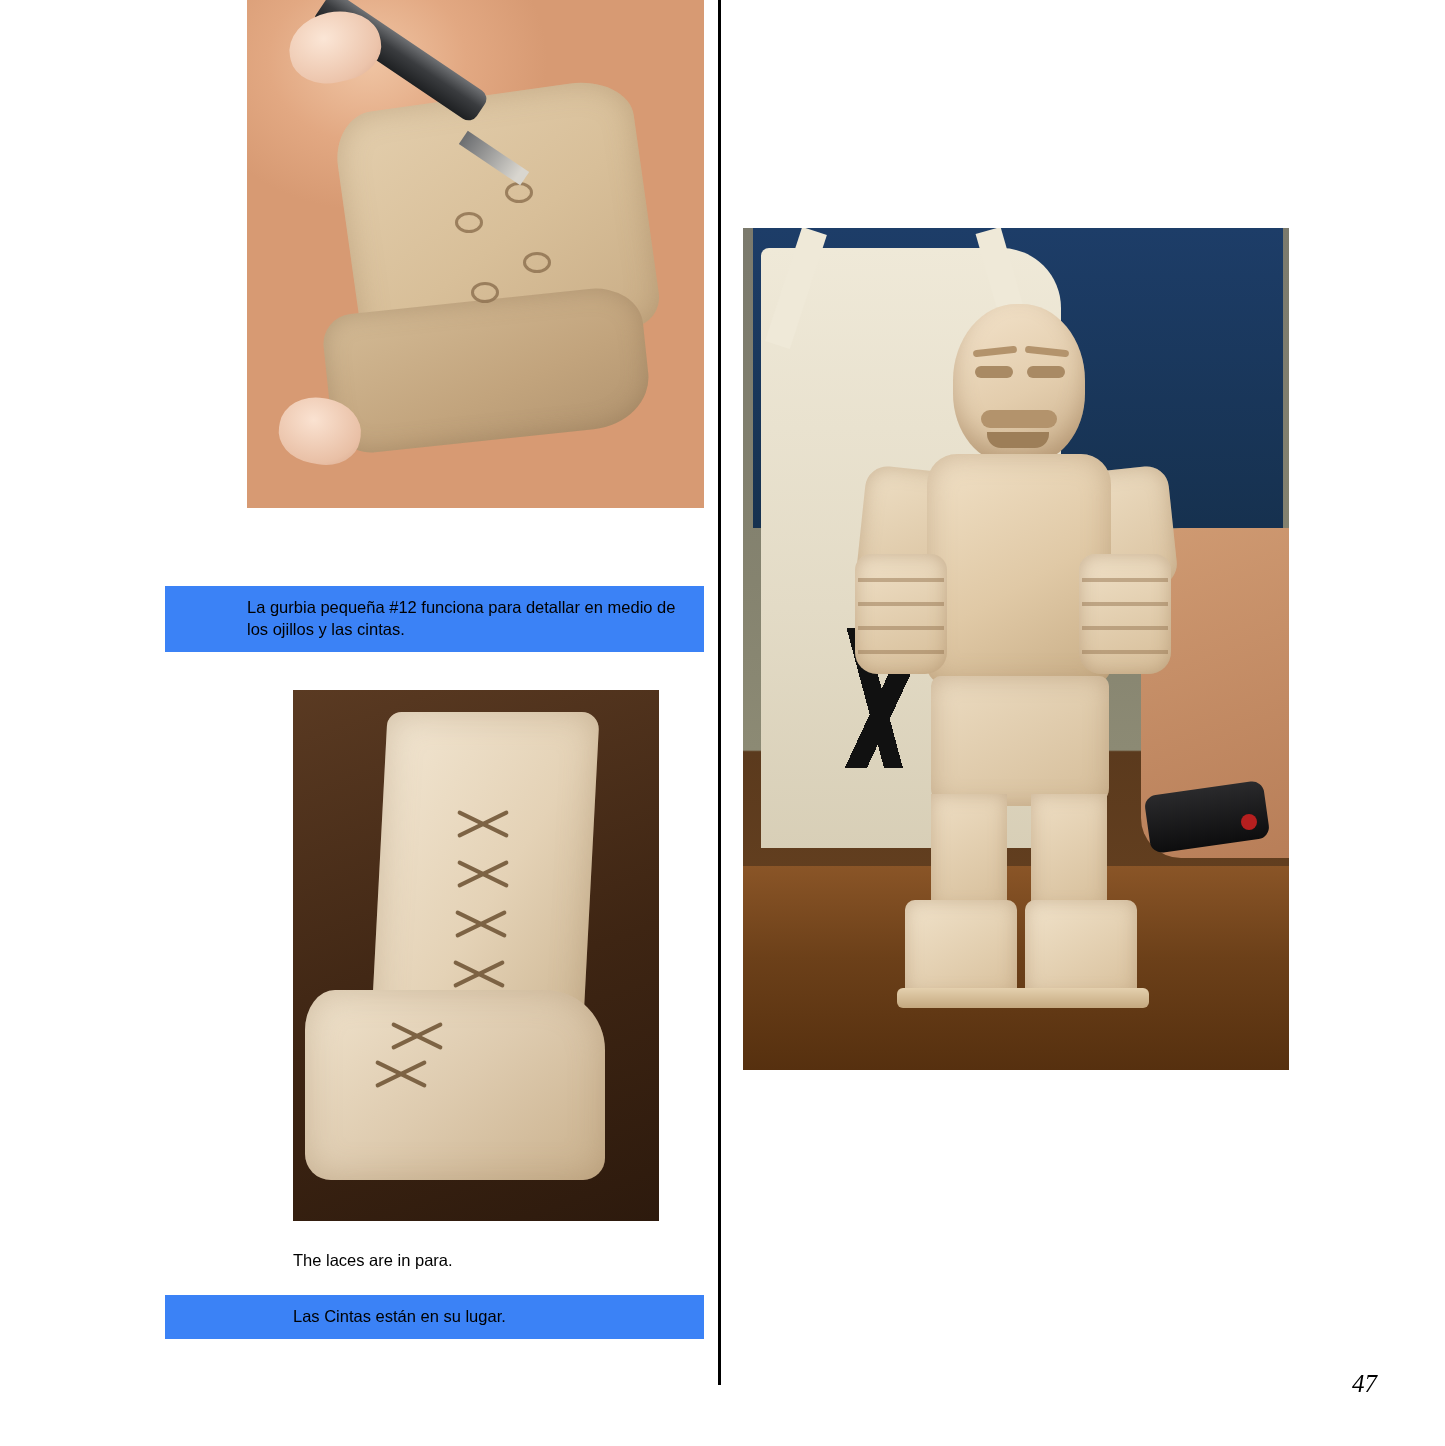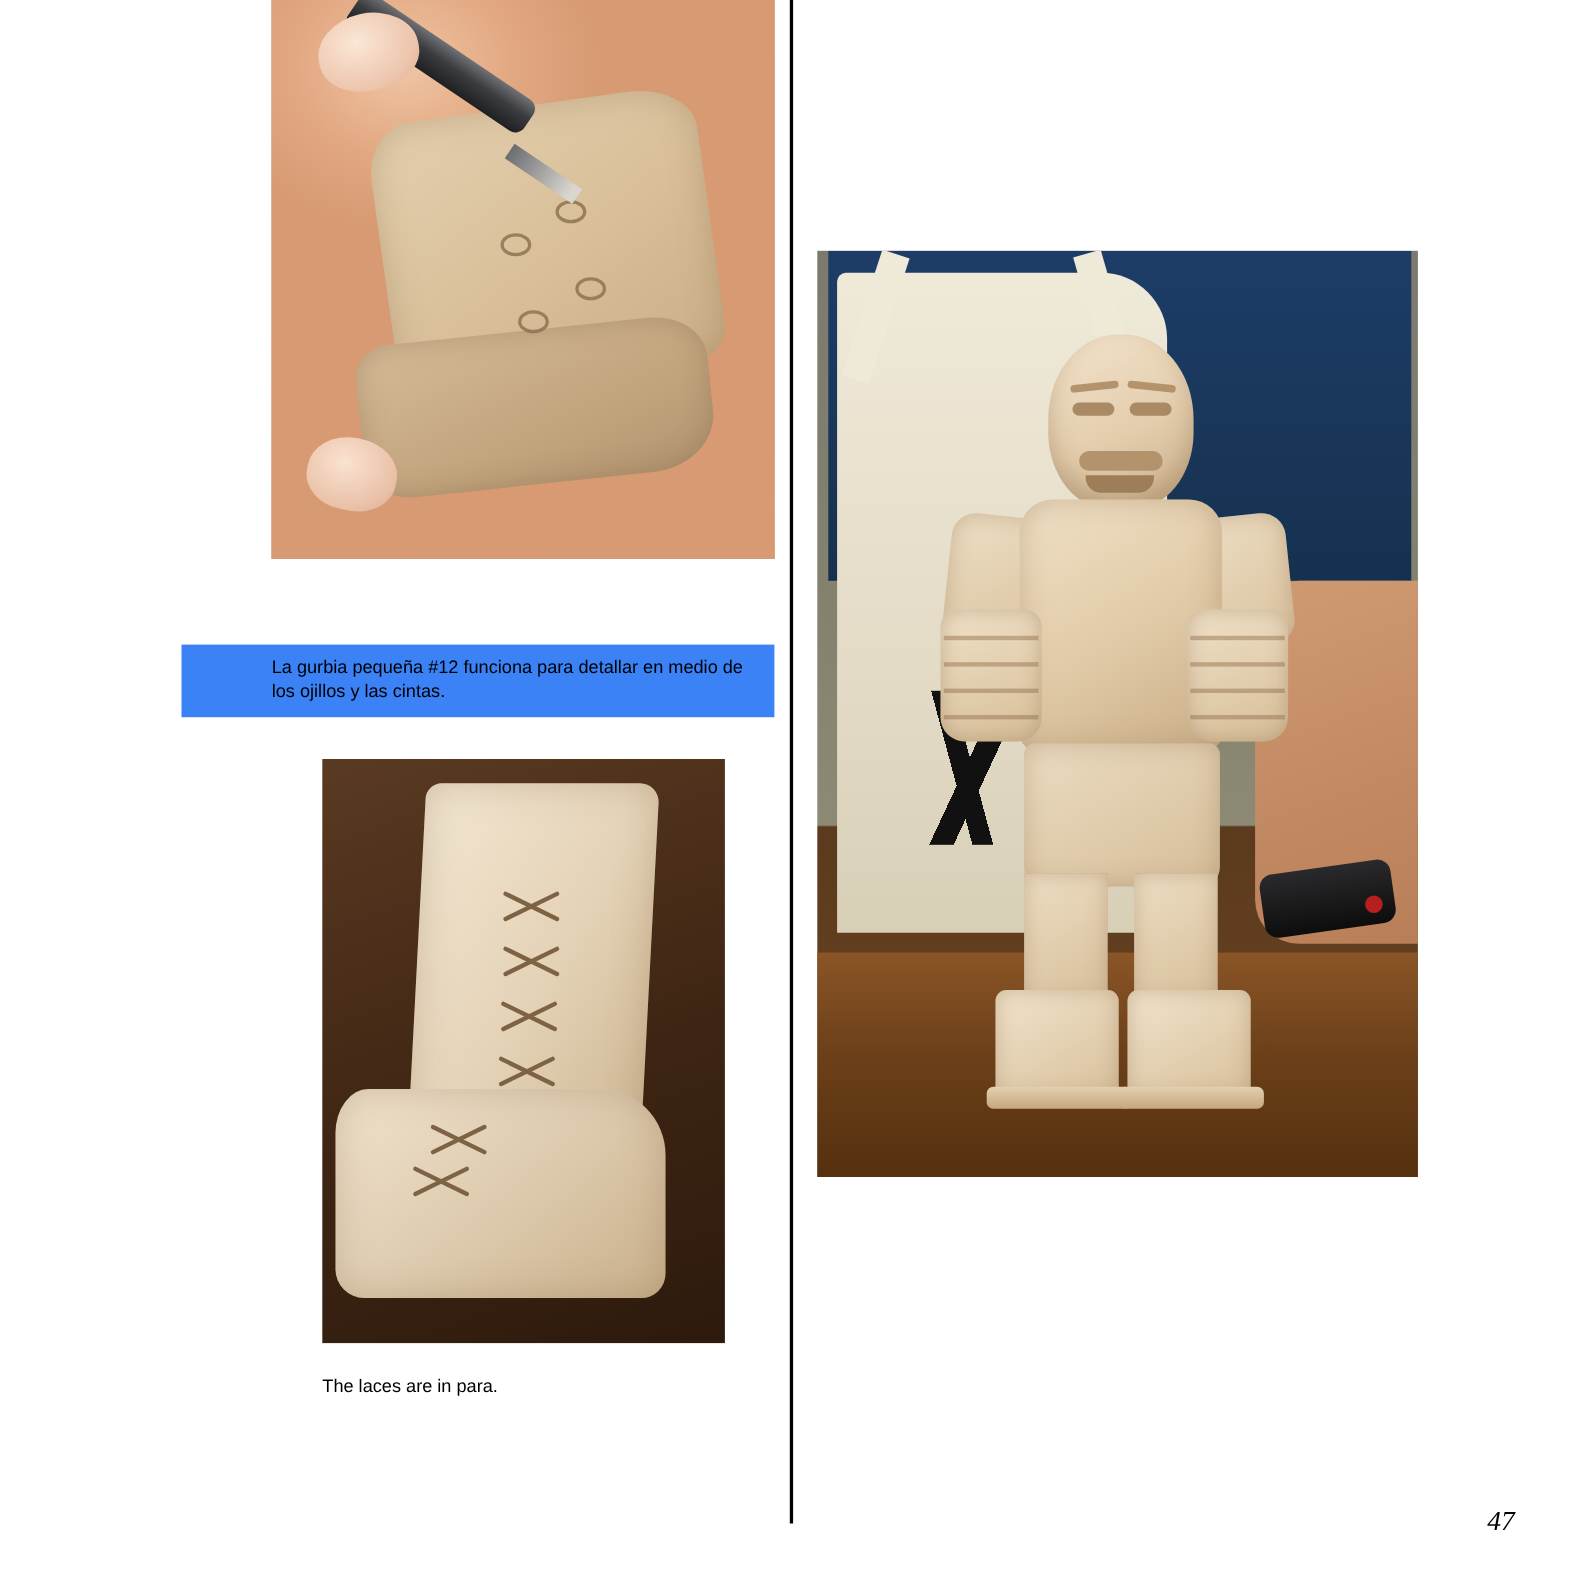--- a/index.html
+++ b/index.html
@@ -474,20 +474,23 @@
       <div class="lace-x" style="left:162px;top:118px;"></div>
       <div class="lace-x" style="left:162px;top:168px;"></div>
       <div class="lace-x" style="left:160px;top:218px;"></div>
       <div class="lace-x" style="left:158px;top:268px;"></div>
       <div class="lace-x" style="left:96px;top:330px;"></div>
       <div class="lace-x" style="left:80px;top:368px;"></div>
     </div>
 
     <div class="caption-en" id="caption-en-2">The laces are in para.</div>
 
+    <div class="caption-es narrow" id="caption-es-2">
+      <div class="inner">Las Cintas están en su lugar.</div>
+    </div>
 
   </div>
 
   <div class="col-right">
 
     <div class="photo" id="photo-figure">
       <div class="shirt"></div>
       <div class="apron"></div>
       <div class="apron-strap"></div>
       <div class="apron-strap2"></div>

